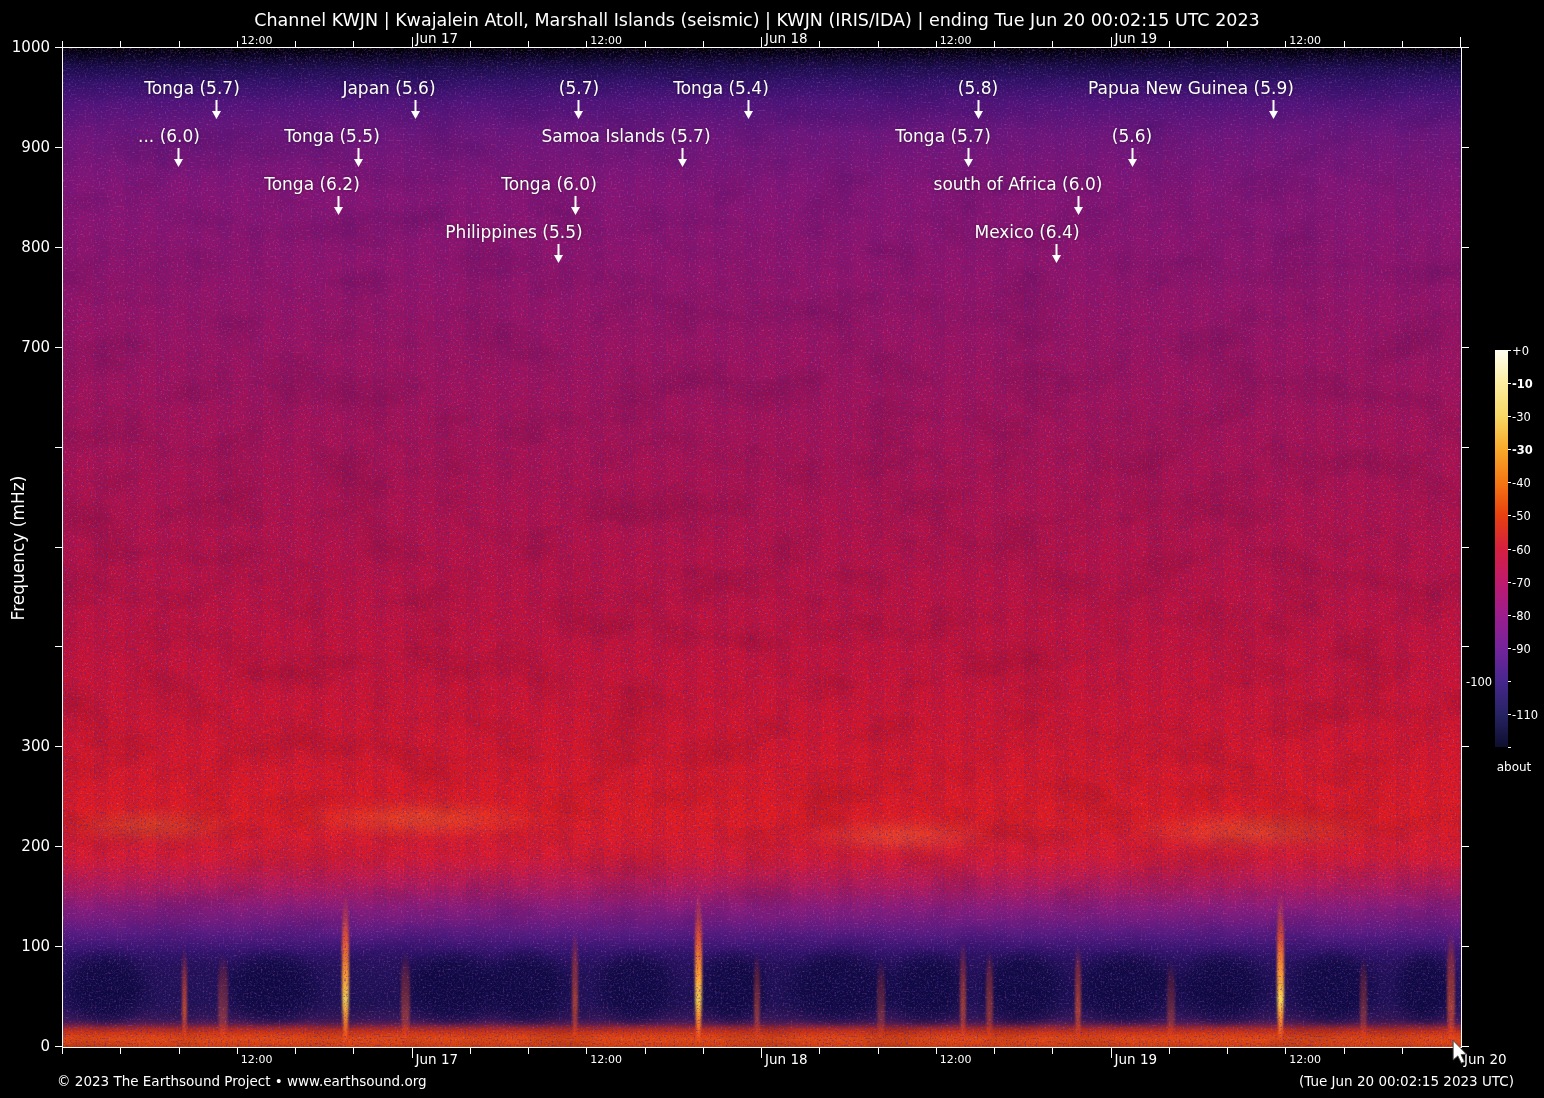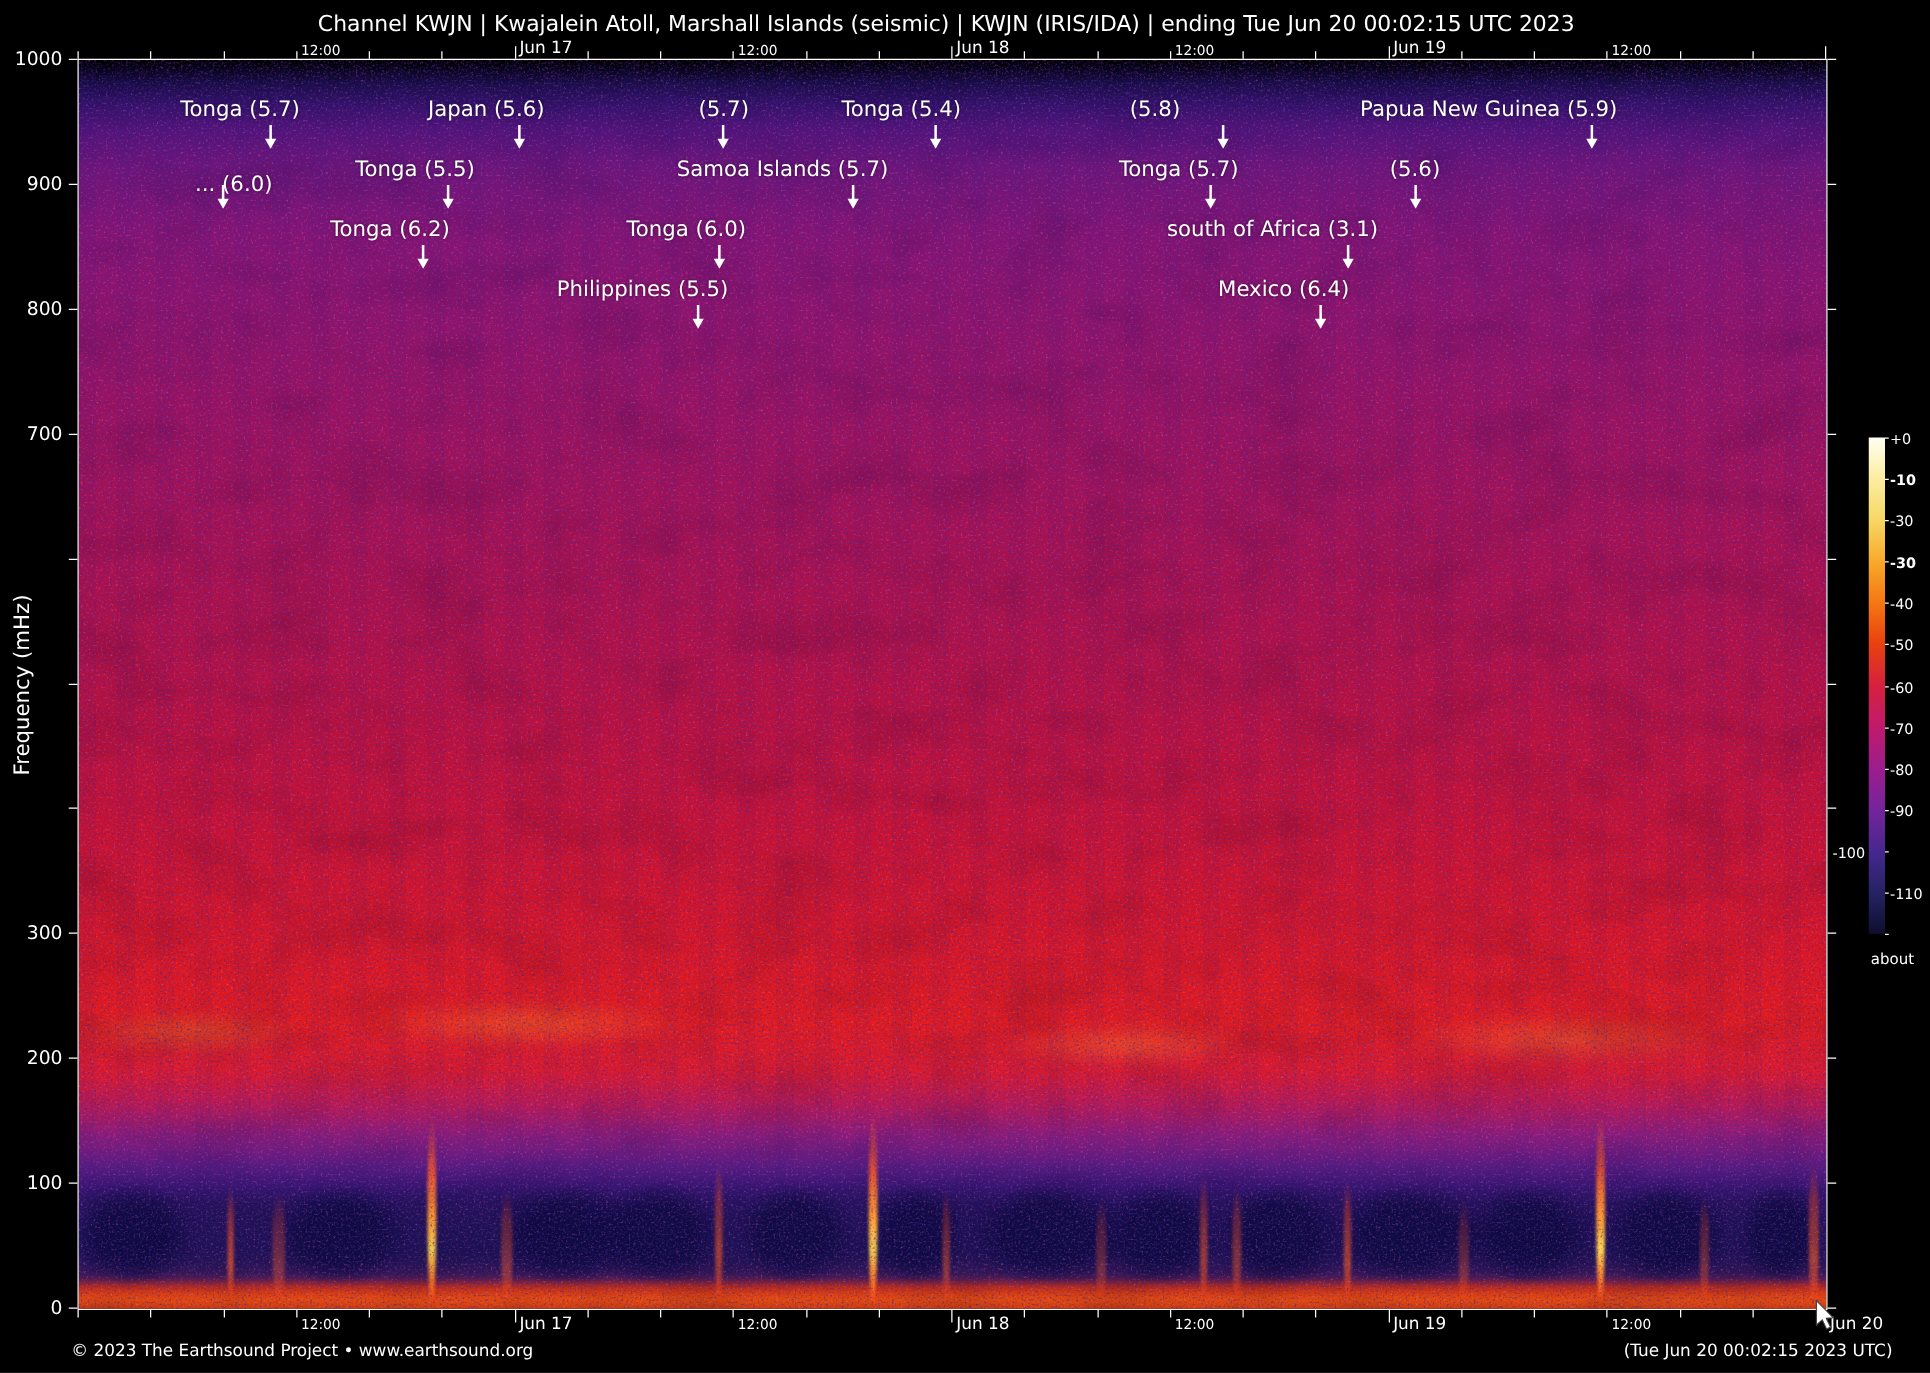--- a/index.html
+++ b/index.html
@@ -134,31 +134,31 @@
         <div class="ann" style="left: 516px; top: 30px;">(5.7)</div>
         <div class="arrow" style="left: 510px; top: 52px; position: absolute;"><svg width="11" height="19" viewBox="0 0 11 19">
             <rect x="4.5" y="0" width="2" height="12" fill="#fff"></rect>
             <polygon points="1,11 10,11 5.5,19" fill="#fff"></polygon>
           </svg></div>
         <div class="ann" style="left: 658px; top: 30px;">Tonga (5.4)</div>
         <div class="arrow" style="left: 680px; top: 52px; position: absolute;"><svg width="11" height="19" viewBox="0 0 11 19">
             <rect x="4.5" y="0" width="2" height="12" fill="#fff"></rect>
             <polygon points="1,11 10,11 5.5,19" fill="#fff"></polygon>
           </svg></div>
-        <div class="ann" style="left: 861px; top: 30px;">(5.8)</div>
+        <div class="ann" style="left: 915px; top: 30px;">(5.8)</div>
         <div class="arrow" style="left: 910px; top: 52px; position: absolute;"><svg width="11" height="19" viewBox="0 0 11 19">
             <rect x="4.5" y="0" width="2" height="12" fill="#fff"></rect>
             <polygon points="1,11 10,11 5.5,19" fill="#fff"></polygon>
           </svg></div>
         <div class="ann" style="left: 1128px; top: 30px;">Papua New Guinea (5.9)</div>
         <div class="arrow" style="left: 1205px; top: 52px; position: absolute;"><svg width="11" height="19" viewBox="0 0 11 19">
             <rect x="4.5" y="0" width="2" height="12" fill="#fff"></rect>
             <polygon points="1,11 10,11 5.5,19" fill="#fff"></polygon>
           </svg></div>
-        <div class="ann" style="left: 124px; top: 78px; margin-top: 12px;">... (6.0)</div>
+        <div class="ann" style="left: 106px; top: 78px;">... (6.0)</div>
         <div class="arrow" style="left: 110px; top: 100px; position: absolute;"><svg width="11" height="19" viewBox="0 0 11 19">
             <rect x="4.5" y="0" width="2" height="12" fill="#fff"></rect>
             <polygon points="1,11 10,11 5.5,19" fill="#fff"></polygon>
           </svg></div>
         <div class="ann" style="left: 269px; top: 78px;">Tonga (5.5)</div>
         <div class="arrow" style="left: 290px; top: 100px; position: absolute;"><svg width="11" height="19" viewBox="0 0 11 19">
             <rect x="4.5" y="0" width="2" height="12" fill="#fff"></rect>
             <polygon points="1,11 10,11 5.5,19" fill="#fff"></polygon>
           </svg></div>
         <div class="ann" style="left: 563px; top: 78px;">Samoa Islands (5.7)</div>
@@ -179,21 +179,21 @@
         <div class="ann" style="left: 249px; top: 126px;">Tonga (6.2)</div>
         <div class="arrow" style="left: 270px; top: 148px; position: absolute;"><svg width="11" height="19" viewBox="0 0 11 19">
             <rect x="4.5" y="0" width="2" height="12" fill="#fff"></rect>
             <polygon points="1,11 10,11 5.5,19" fill="#fff"></polygon>
           </svg></div>
         <div class="ann" style="left: 486px; top: 126px;">Tonga (6.0)</div>
         <div class="arrow" style="left: 507px; top: 148px; position: absolute;"><svg width="11" height="19" viewBox="0 0 11 19">
             <rect x="4.5" y="0" width="2" height="12" fill="#fff"></rect>
             <polygon points="1,11 10,11 5.5,19" fill="#fff"></polygon>
           </svg></div>
-        <div class="ann" style="left: 955px; top: 126px;">south of Africa (3.1)</div>
+        <div class="ann" style="left: 955px; top: 126px;">south of Africa (6.0)</div>
         <div class="arrow" style="left: 1010px; top: 148px; position: absolute;"><svg width="11" height="19" viewBox="0 0 11 19">
             <rect x="4.5" y="0" width="2" height="12" fill="#fff"></rect>
             <polygon points="1,11 10,11 5.5,19" fill="#fff"></polygon>
           </svg></div>
         <div class="ann" style="left: 451px; top: 174px;">Philippines (5.5)</div>
         <div class="arrow" style="left: 490px; top: 196px; position: absolute;"><svg width="11" height="19" viewBox="0 0 11 19">
             <rect x="4.5" y="0" width="2" height="12" fill="#fff"></rect>
             <polygon points="1,11 10,11 5.5,19" fill="#fff"></polygon>
           </svg></div>
         <div class="ann" style="left: 964px; top: 174px;">Mexico (6.4)</div>

